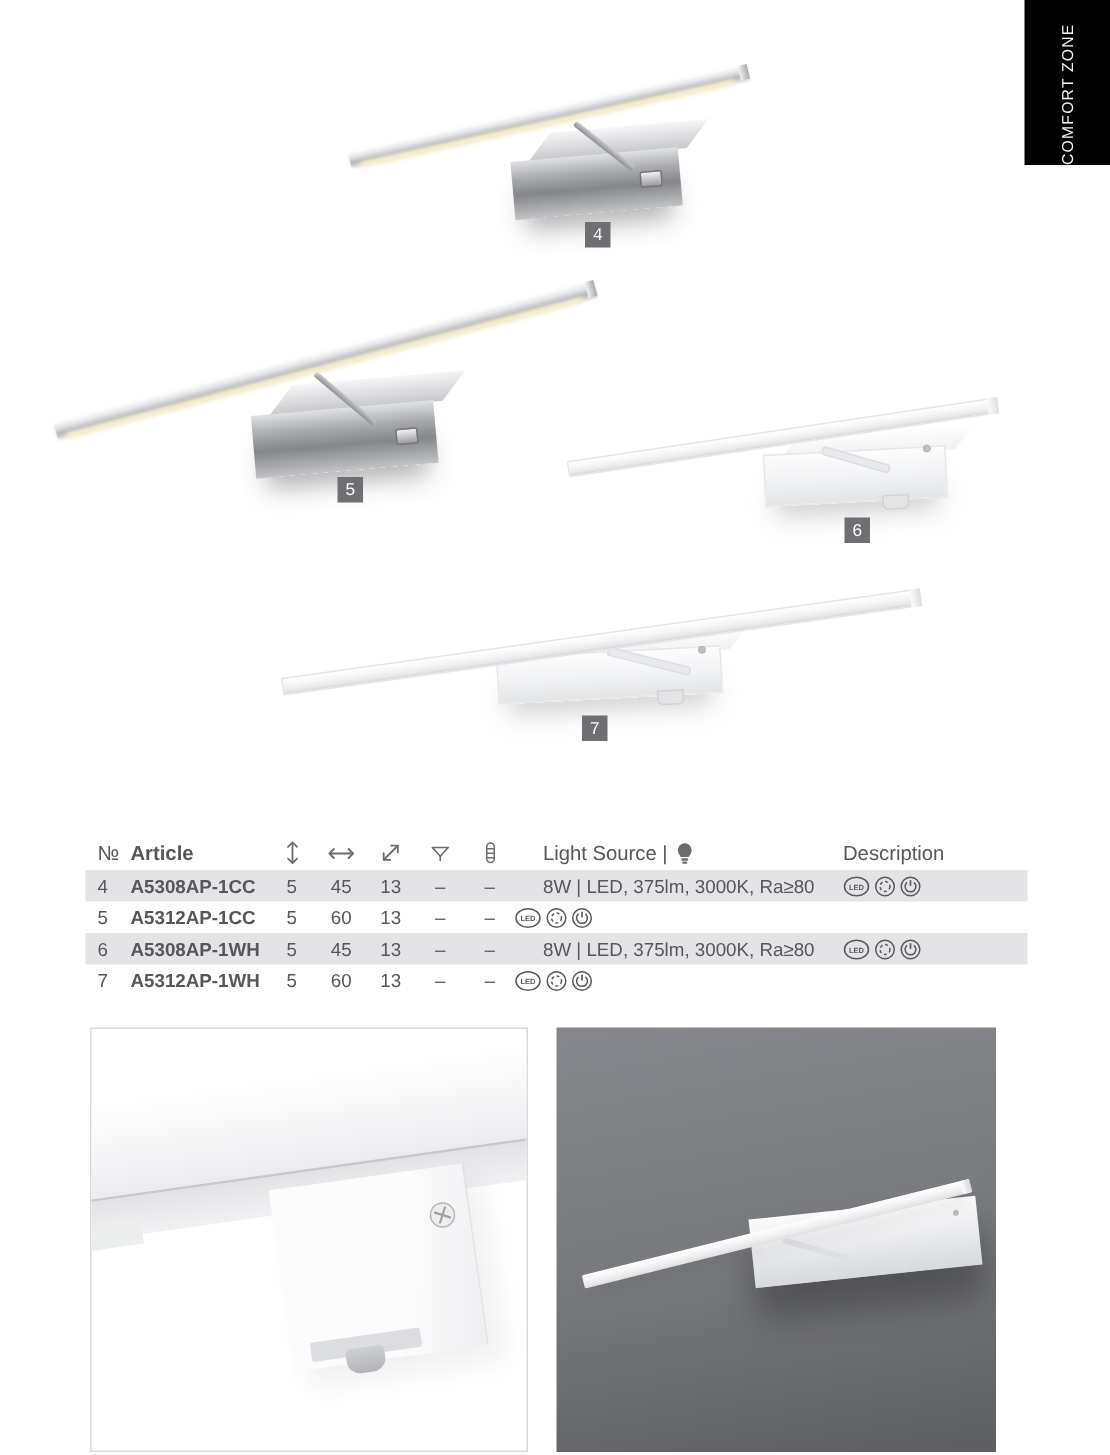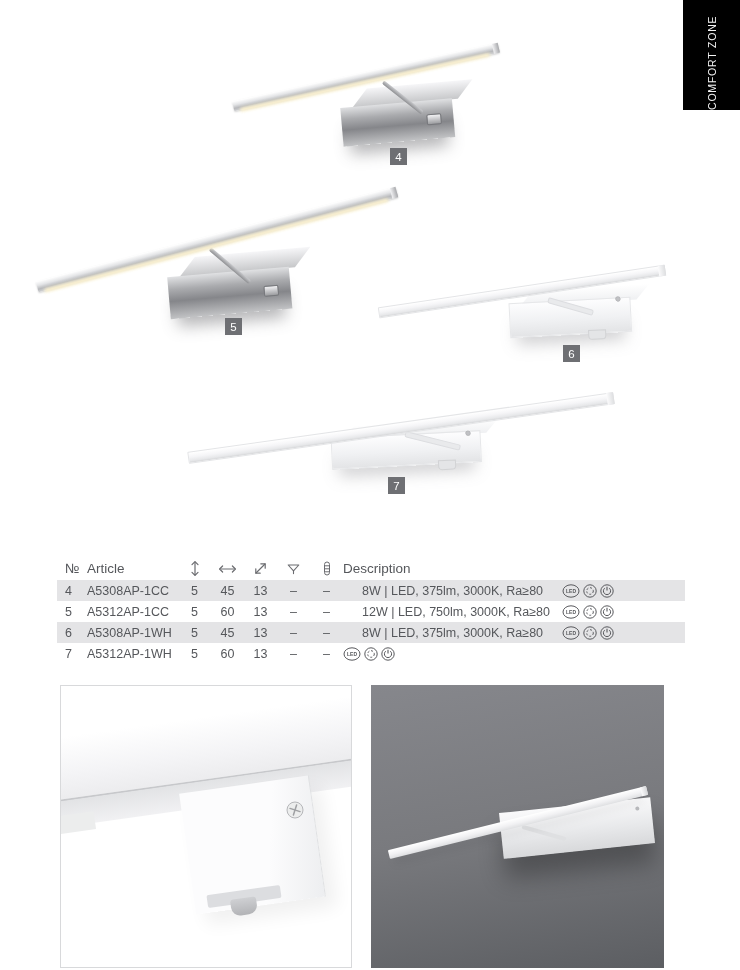--- a/index.html
+++ b/index.html
@@ -50,21 +50,21 @@
   .num-badge { position:absolute; width:17px; height:17px; background:#6e6f73; color:#fff;
                font-size:11.5px; display:flex; align-items:center; justify-content:center; }
 
   
   .spec-table { position:absolute; left:57px; top:557px; width:628px; }
   .thead { display:flex; height:23px; align-items:center; font-size:13.5px; color:#55575b; }
   .trow  { display:flex; height:21px; align-items:center; font-size:12.5px; color:#55575b; }
   .trow.striped { background:#e4e4e6; }
   .c { box-sizing:border-box; }
   .c-no   { width:30px; padding-left:8px; }
-  .c-art  { width:91px; }
+  .c-art  { width:91px;font-weight:bold; }
   .c-i    { width:33px; text-align:center; }
   .c-i svg { vertical-align:middle; }
   .c-ls   { width:219px; padding-left:19px; display:flex; align-items:center; gap:5px; }
   .c-desc { flex:1; display:flex; align-items:center; gap:3px; }
 
   
   .photo-left { position:absolute; left:60px; top:685px; width:292px; height:283px; background:#fff;
                 border:1px solid #d8d9db; overflow:hidden; box-sizing:border-box; }
   .photo-right { position:absolute; left:371px; top:685px; width:293px; height:283px; overflow:hidden;
                 background:linear-gradient(170deg,#86878c 0%,#797a7e 50%,#5c5e62 100%); }
@@ -190,20 +190,28 @@
           </svg>
       </div>
       <div class="c c-i">
         <svg width="8" height="17" viewBox="0 0 8 17" fill="none" stroke="#6b6c70" stroke-width="1">
             <rect x="1.5" y="2" width="5" height="13" rx="2.5"></rect>
             <line x1="1.5" y1="5.8" x2="6.5" y2="5.8"></line>
             <line x1="1.5" y1="8.8" x2="6.5" y2="8.8"></line>
             <line x1="1.5" y1="11.8" x2="6.5" y2="11.8"></line>
           </svg>
       </div>
+      <div class="c c-ls">
+        <span>Light Source |</span>
+        <svg width="13" height="16" viewBox="0 0 13 16" fill="#6b6c70">
+            <path d="M6.5 1.2 a4.6 4.6 0 0 1 4.6 4.6 c0 2.2 -1.5 3.2 -2 4.6 h-5.2 c-0.5 -1.4 -2 -2.4 -2 -4.6 a4.6 4.6 0 0 1 4.6 -4.6 z"></path>
+            <rect x="4.2" y="11.2" width="4.6" height="1.6" rx="0.6"></rect>
+            <rect x="4.8" y="13.4" width="3.4" height="1.4" rx="0.6"></rect>
+          </svg>
+      </div>
       <div class="c c-desc">Description</div>
     </div>
 
     <div class="trow striped">
       <div class="c c-no">4</div>
       <div class="c c-art">A5308AP-1CC</div>
       <div class="c c-i">5</div>
       <div class="c c-i">45</div>
       <div class="c c-i">13</div>
       <div class="c c-i">–</div>
@@ -227,21 +235,20 @@
     </div>
 
     <div class="trow">
       <div class="c c-no">5</div>
       <div class="c c-art">A5312AP-1CC</div>
       <div class="c c-i">5</div>
       <div class="c c-i">60</div>
       <div class="c c-i">13</div>
       <div class="c c-i">–</div>
       <div class="c c-i">–</div>
-      <div class="c c-ls">12W | LED, 750lm, 3000K, Ra≥80</div>
       <div class="c c-desc">
         <svg width="18" height="14" viewBox="0 0 18 14">
             <ellipse cx="9" cy="7" rx="8" ry="6.2" fill="none" stroke="#57585c" stroke-width="1"></ellipse>
             <text x="9" y="9.2" text-anchor="middle" font-size="5" font-weight="bold" fill="#57585c">LED</text>
           </svg>
         <svg width="14" height="14" viewBox="0 0 14 14">
             <circle cx="7" cy="7" r="6.2" fill="none" stroke="#57585c" stroke-width="1"></circle>
             <circle cx="7" cy="7" r="3.3" fill="none" stroke="#57585c" stroke-width="1" stroke-dasharray="2 1.8"></circle>
           </svg>
         <svg width="14" height="14" viewBox="0 0 14 14">

